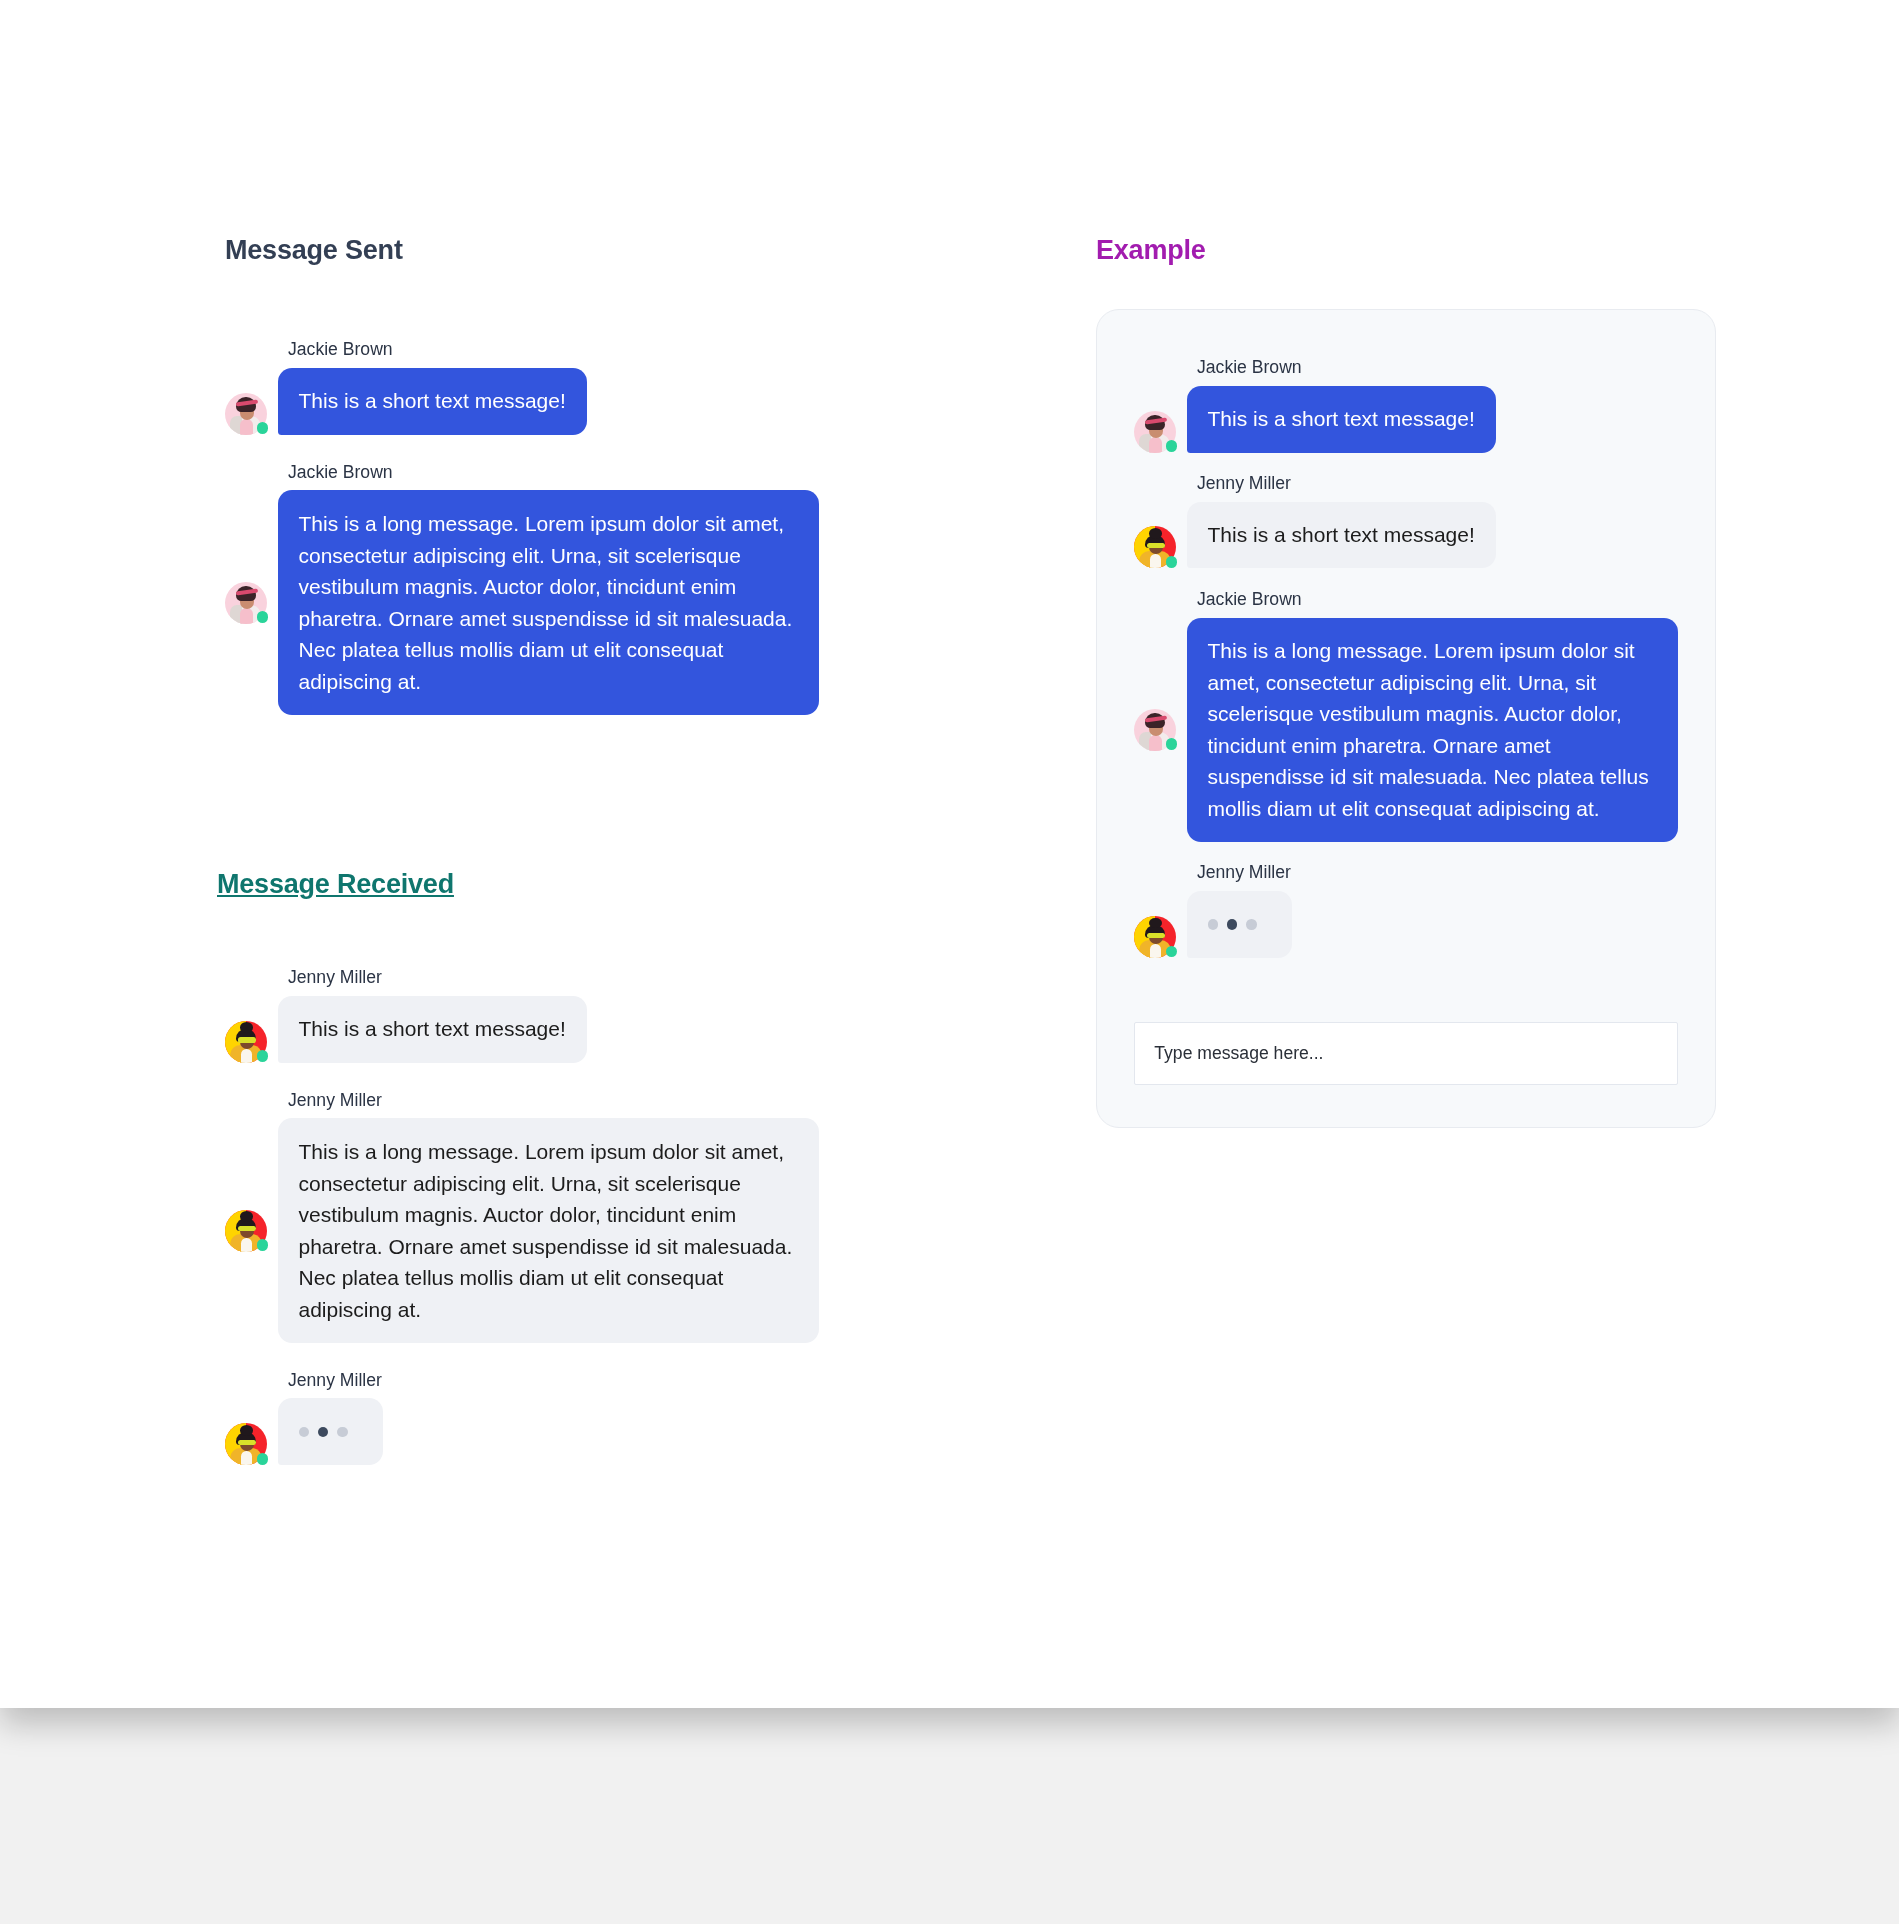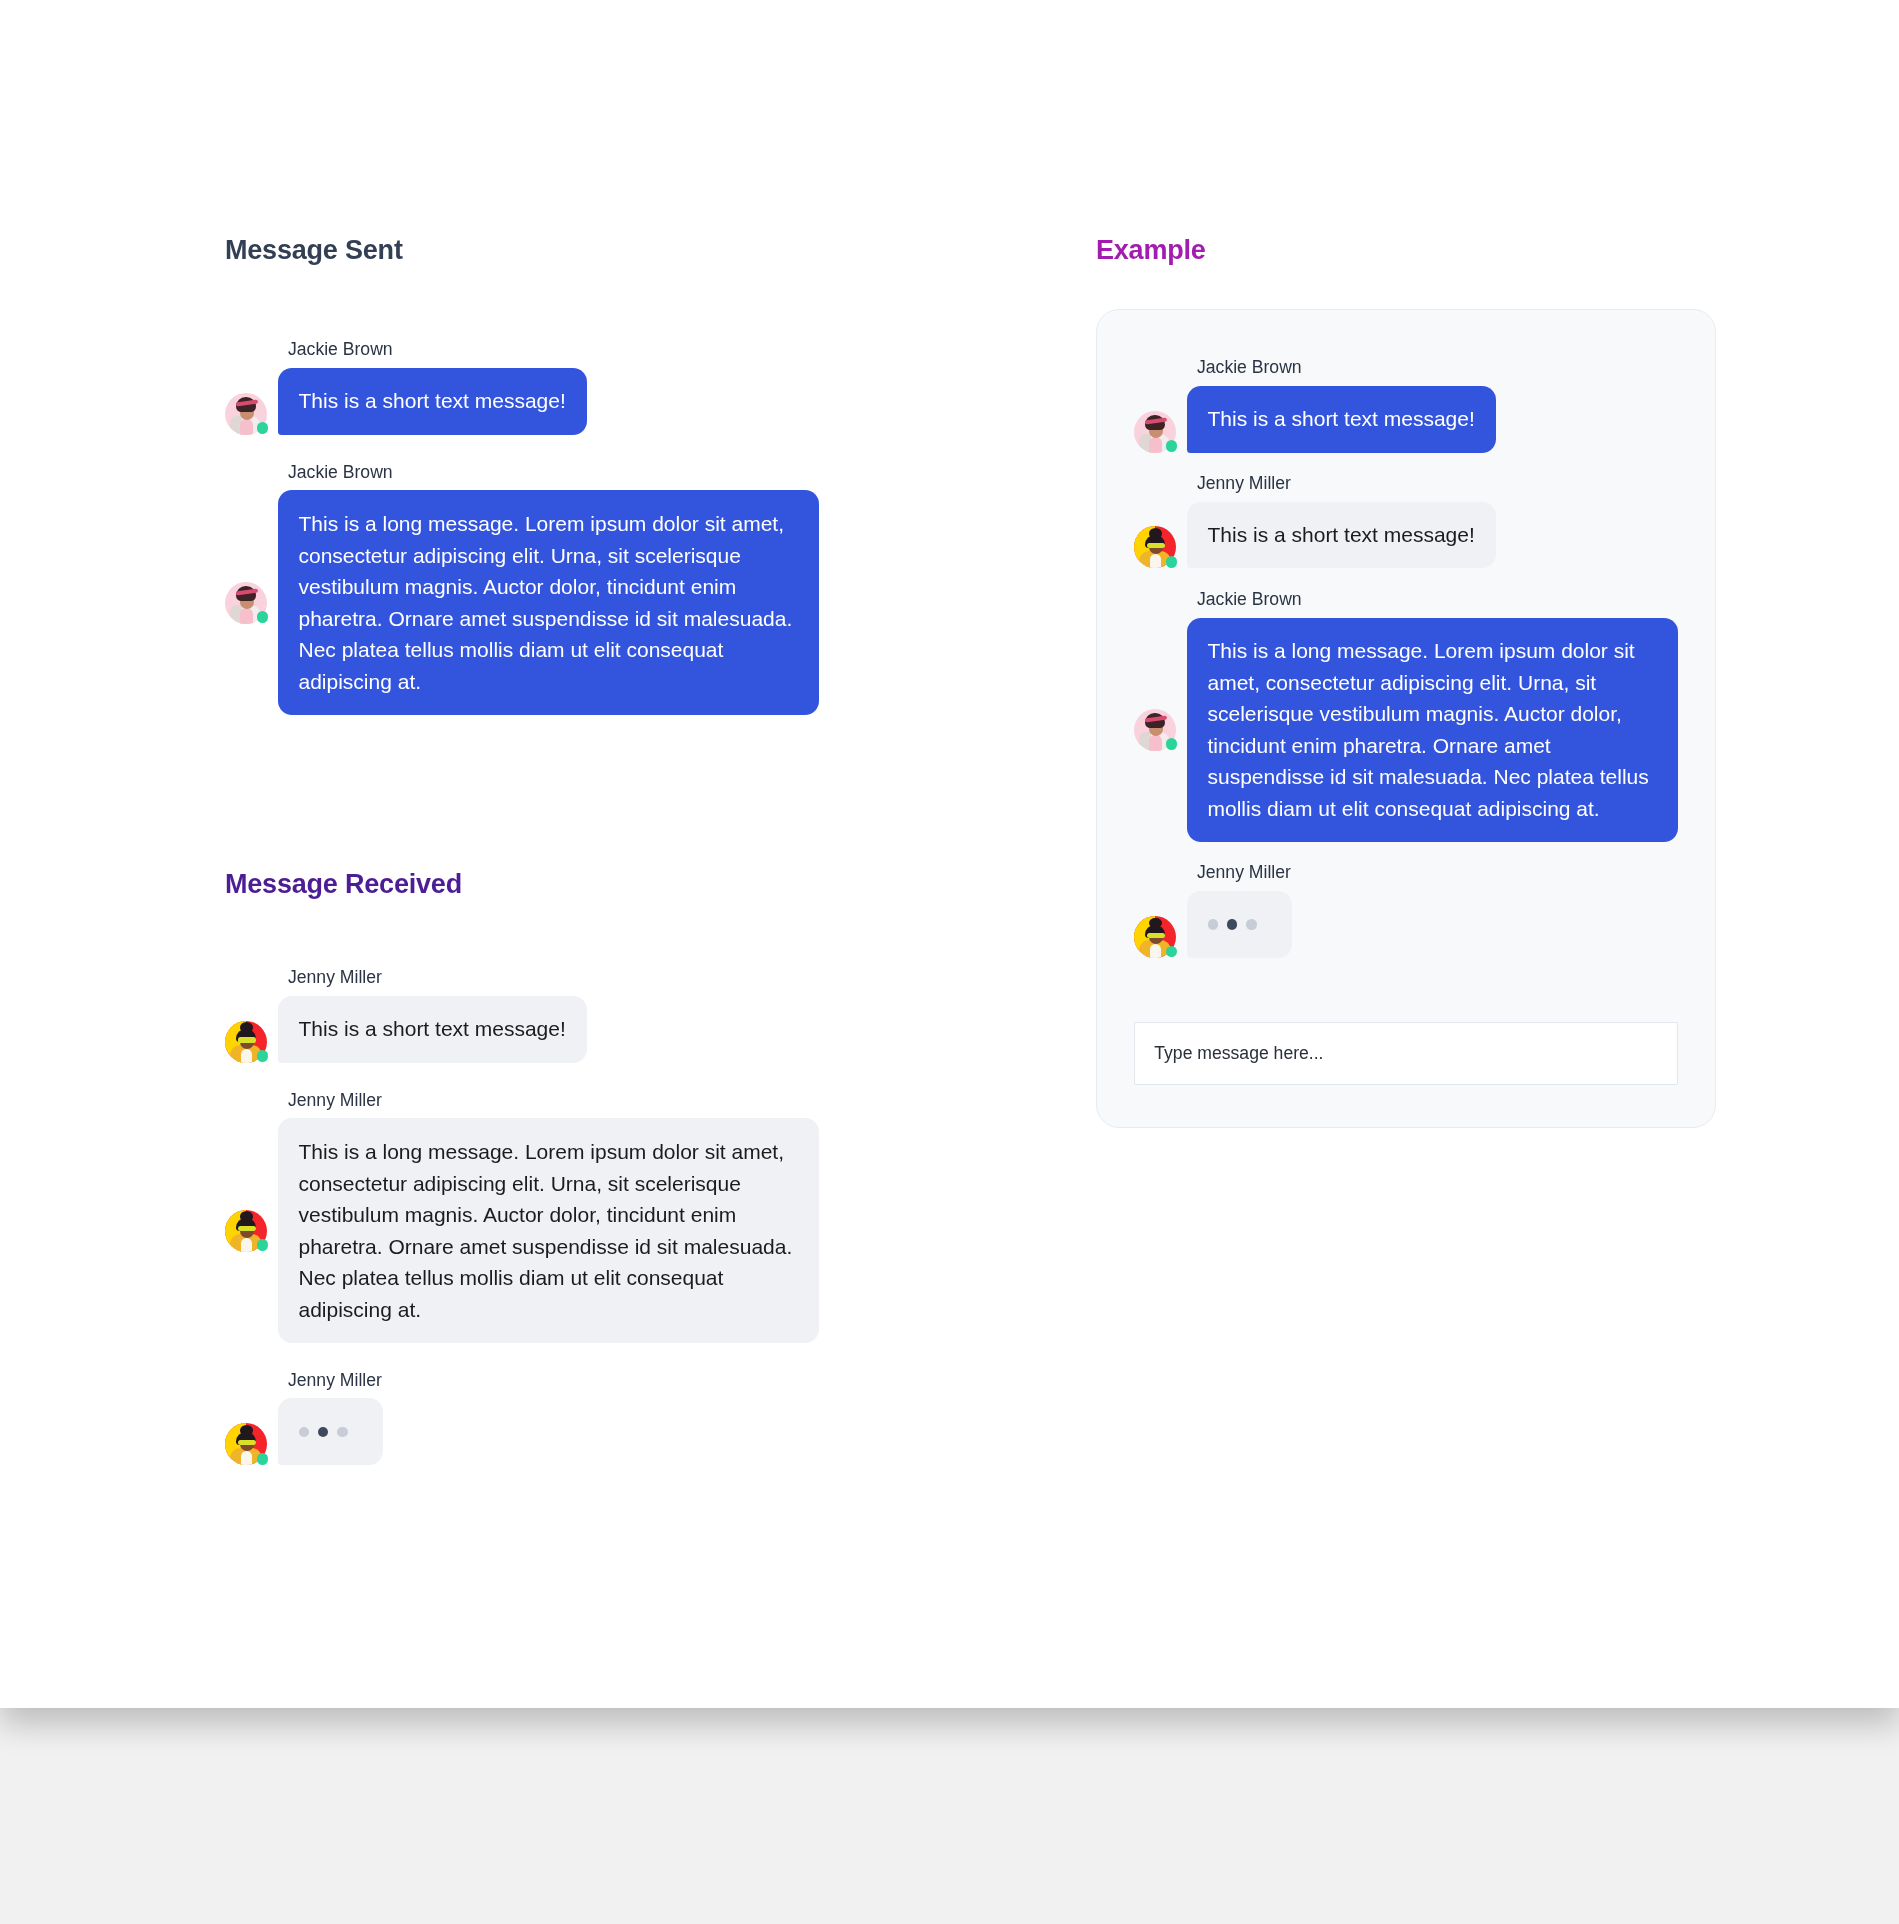--- a/index.html
+++ b/index.html
@@ -36,21 +36,21 @@
   }
 
   
   .heading {
     position: absolute;
     font-size: 27px;
     font-weight: bold;
     letter-spacing: -0.2px;
   }
   .heading.sent      { left: 225px; top: 235px;  color: #333f54; }
-  .heading.received  { left: 225px; top: 869px;  color: #4c1d95; }
+  .heading.received  { left: 217px; top: 869px;  color: #0f766e; text-decoration: underline; }
   .heading.example   { left: 1096px; top: 235px; color: #a21caf; }
 
   
   .chat-block {
     position: absolute;
   }
 
   .msg-row {
     display: flex;
     align-items: flex-end;

